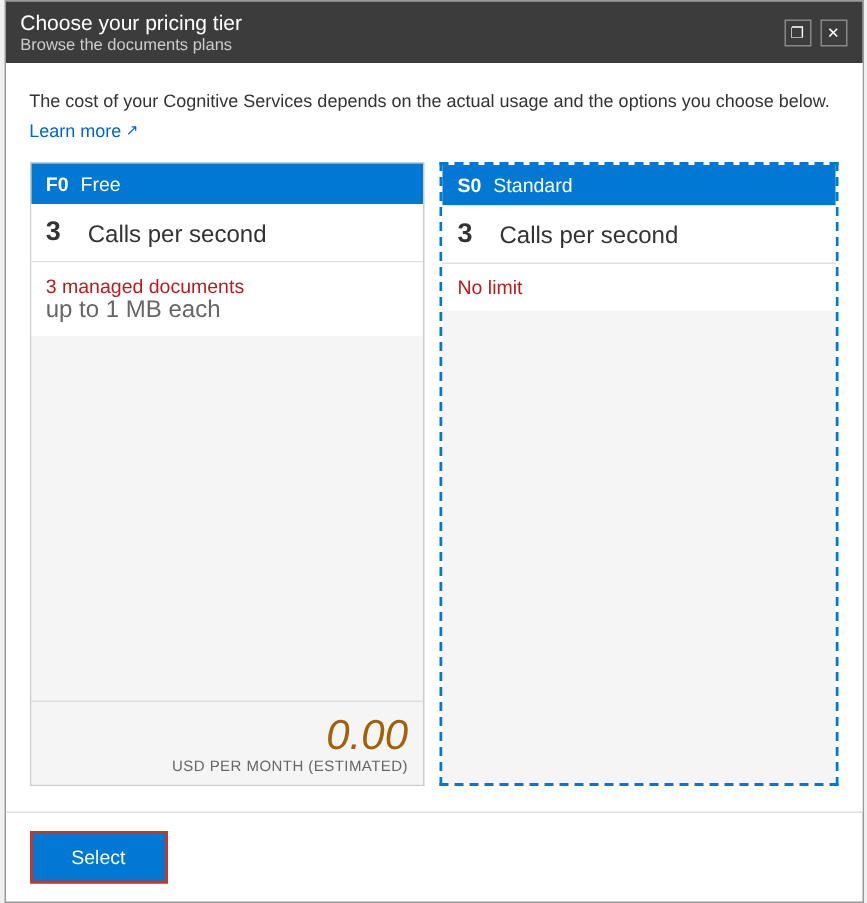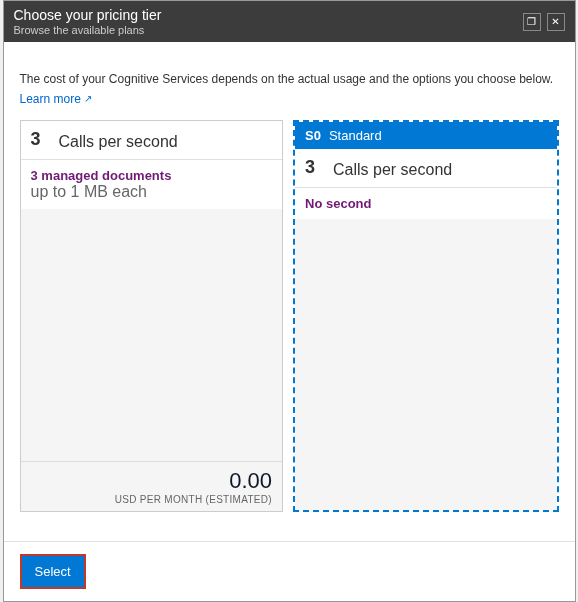--- a/index.html
+++ b/index.html
@@ -57,21 +57,21 @@
       font-size: 10px;
       cursor: pointer;
       display: flex;
       align-items: center;
       justify-content: center;
     }
     .content {
       flex: 1;
       display: flex;
       flex-direction: column;
-      padding: 29px 16px;
+      padding: 17px 16px;
       background: #fff;
     }
     .description {
       font-size: 12px;
       color: #333;
       line-height: 1.4;
       margin-bottom: 4px;
     }
     .learn-more {
       font-size: 12px;
@@ -139,87 +139,92 @@
       font-size: 16px;
       color: #333;
       padding-top: 4px;
     }
     .plan-detail {
       padding: 8px 10px;
       background: #fff;
     }
     .plan-detail-main {
       font-size: 13px;
-      color: #701a75;
-      font-weight: 700;
+      color: #b91c1c;
+      font-weight: 400;
     }
     .plan-detail-sub {
       font-size: 16px;
       color: #666;
     }
     .plan-footer {
       padding: 6px 10px;
       background: #f5f5f5;
       border-top: 1px solid #ddd;
       text-align: right;
     }
     .plan-price {
-      font-size: 22px;
-      color: #0f172a;
+      font-size: 28px;
+      color: #a16207;
       font-weight: 300;
+      font-style: italic;
     }
     .plan-price-unit {
       font-size: 10px;
       color: #666;
       text-transform: uppercase;
       letter-spacing: 0.3px;
     }
     .spacer { flex: 1; }
     .footer {
       padding: 12px 16px;
       border-top: 1px solid #e0e0e0;
       display: flex;
       align-items: center;
     }
     .select-btn {
       background: #0078d4;
       color: #fff;
       border: 2px solid #c0392b;
-      padding: 8px 13px;
+      padding: 8px 26px;
       font-size: 13px;
       cursor: pointer;
       font-family: inherit;
     }
   </style>
 </head>
 <body>
 
 <div class="dialog">
 
   <div class="title-bar">
     <div class="title-bar-left">
       <span class="title-bar-title">Choose your pricing tier</span>
-      <span class="title-bar-subtitle">Browse the available plans</span>
+      <span class="title-bar-subtitle">Browse the documents plans</span>
     </div>
     <div class="title-bar-controls">
       <button class="title-btn">❐</button>
       <button class="title-btn">✕</button>
     </div>
   </div>
 
   <div class="content">
     <p class="description">The cost of your Cognitive Services depends on the actual usage and the options you choose below.</p>
     <a class="learn-more" href="#">
       <span>Learn more</span>
       <span class="external-icon">↗</span>
     </a>
 
     <div class="plans-row">
 
       <div class="plan-card">
+        <div class="plan-header">
+          <span class="plan-id">F0</span>
+          <span class="plan-name">Free</span>
+        </div>
         <div class="plan-body">
           <div class="plan-row">
             <span class="plan-row-num">3</span>
             <span class="plan-row-label">Calls per second</span>
           </div>
           <div class="plan-detail">
             <div class="plan-detail-main">3 managed documents</div>
             <div class="plan-detail-sub">up to 1 MB each</div>
           </div>
           <div class="spacer"></div>
@@ -234,21 +239,21 @@
         <div class="plan-header">
           <span class="plan-id">S0</span>
           <span class="plan-name">Standard</span>
         </div>
         <div class="plan-body">
           <div class="plan-row">
             <span class="plan-row-num">3</span>
             <span class="plan-row-label">Calls per second</span>
           </div>
           <div class="plan-detail">
-            <div class="plan-detail-main">No second</div>
+            <div class="plan-detail-main">No limit</div>
           </div>
           <div class="spacer"></div>
         </div>
       </div>
     </div>
   </div>
 
   <div class="footer">
     <button class="select-btn">Select</button>
   </div>

